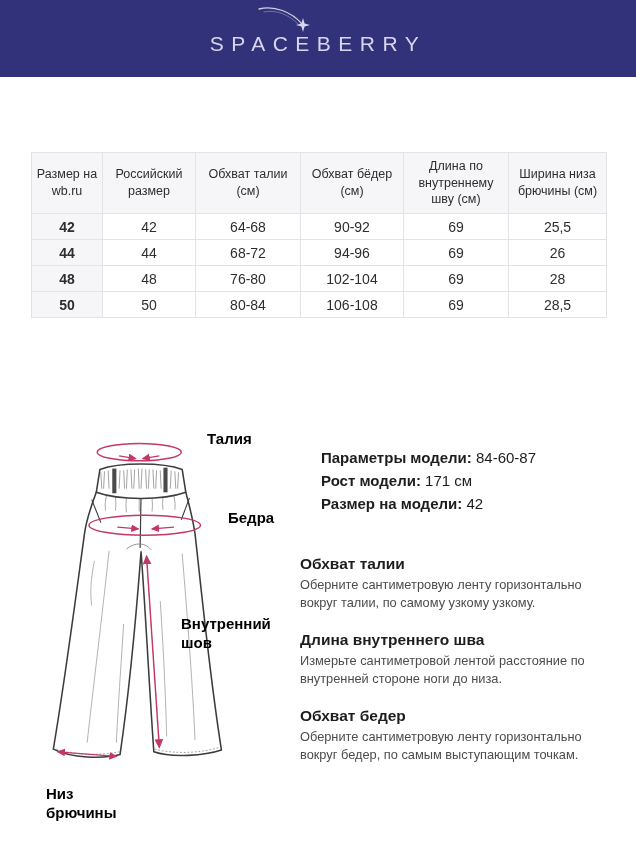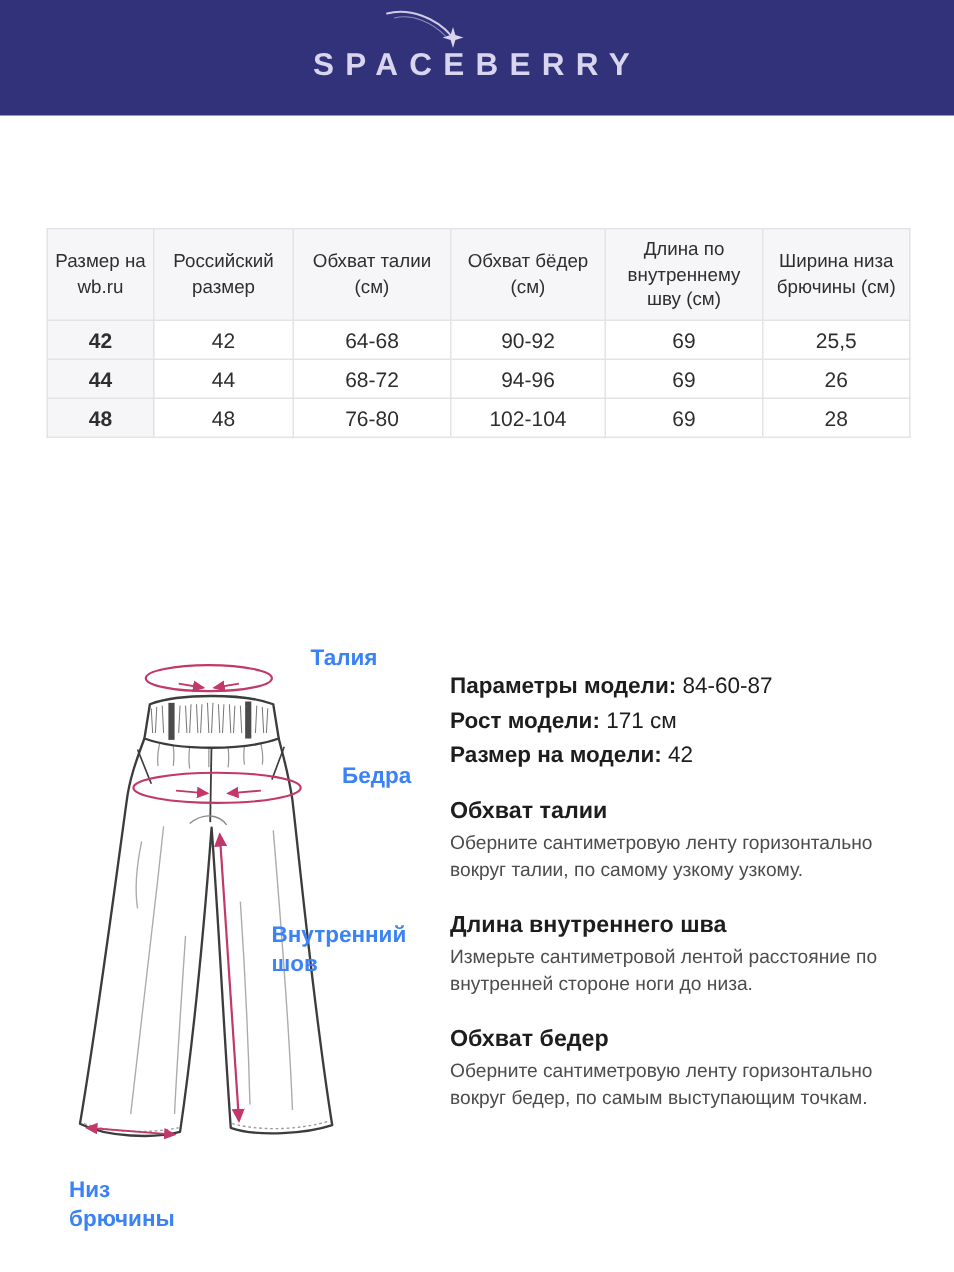--- a/index.html
+++ b/index.html
@@ -4,42 +4,42 @@
 <style>
   html,body{margin:0;padding:0;background:#fff;}
   .page{
     position:relative;width:636px;height:848px;background:#ffffff;overflow:hidden;
     font-family:"Liberation Sans",sans-serif;color:#1d1d1d;
   }
   
   .hdr{position:absolute;left:0;top:0;width:636px;height:77px;background:#32327a;
        display:flex;align-items:center;justify-content:center;}
   .logo{position:relative;color:#d9d5ee;font-size:21px;letter-spacing:7.5px;
-        font-weight:700;padding-top:10px;}
+        font-weight:400;padding-top:10px;}
   .comet{position:absolute;left:46px;top:-17px;width:56px;height:30px;}
   
   .size-table{position:absolute;left:31px;top:152px;width:575px;border-collapse:collapse;
               table-layout:fixed;font-size:14px;color:#2e2e2e;}
   .size-table th,.size-table td{border:1px solid #e3e3e6;text-align:center;vertical-align:middle;padding:0 2px;}
   .size-table thead th{height:60px;background:#f6f6f8;font-weight:400;font-size:12.5px;line-height:1.35;color:#2e2e2e;}
   .size-table tbody tr{height:26px;}
   .size-table tbody th{background:#f6f6f8;font-weight:700;font-size:14px;}
   
   .fig{position:absolute;left:0;top:0;}
-  .fig-label{position:absolute;font-weight:700;font-size:15px;color:#3b82f6;line-height:19px;}
+  .fig-label{position:absolute;font-weight:700;font-size:15px;color:#000000;line-height:19px;}
   #lbl-waist{left:207px;top:429px;}
   #lbl-hips{left:228px;top:508px;}
   #lbl-inseam{left:181px;top:614px;width:100px;}
   #lbl-hem{left:46px;top:784px;}
   
   .info{position:absolute;left:300px;top:446px;width:316px;}
-  .mi-line{font-size:15px;line-height:23px;color:#1d1d1d;}
+  .mi-line{font-size:15px;line-height:23px;color:#1d1d1d;margin-left:21px;}
   .mi-line .b{font-weight:700;}
   .instr h3{font-size:15.5px;line-height:20px;font-weight:700;margin:18px 0 2px;color:#1d1d1d;}
-  .instr.first h3{margin-top:16px;}
+  .instr.first h3{margin-top:39px;}
   .instr p{font-size:12.8px;line-height:18px;margin:0;color:#4c4c4c;width:316px;}
 </style>
 </head>
 <body>
 
 <div class="page">
 
   <div class="hdr">
     <div class="logo">
       <svg class="comet" viewBox="0 0 56 30">
@@ -87,20 +87,28 @@
         <td>69</td>
         <td>26</td>
       </tr>
       <tr>
         <th>48</th>
         <td>48</td>
         <td>76-80</td>
         <td>102-104</td>
         <td>69</td>
         <td>28</td>
+      </tr>
+      <tr>
+        <th>50</th>
+        <td>50</td>
+        <td>80-84</td>
+        <td>106-108</td>
+        <td>69</td>
+        <td>28,5</td>
       </tr>
     </tbody>
   </table>
 
   <div class="fig">
     <svg style="position:absolute;left:25px;top:415px;" width="265" height="395" viewBox="25 415 290 395">
       <defs>
         <marker id="ah" markerWidth="8" markerHeight="8" refX="5.5" refY="3" orient="auto-start-reverse">
           <path d="M0,0 L6.5,3 L0,6 Z" fill="#c2386a"></path>
         </marker>

